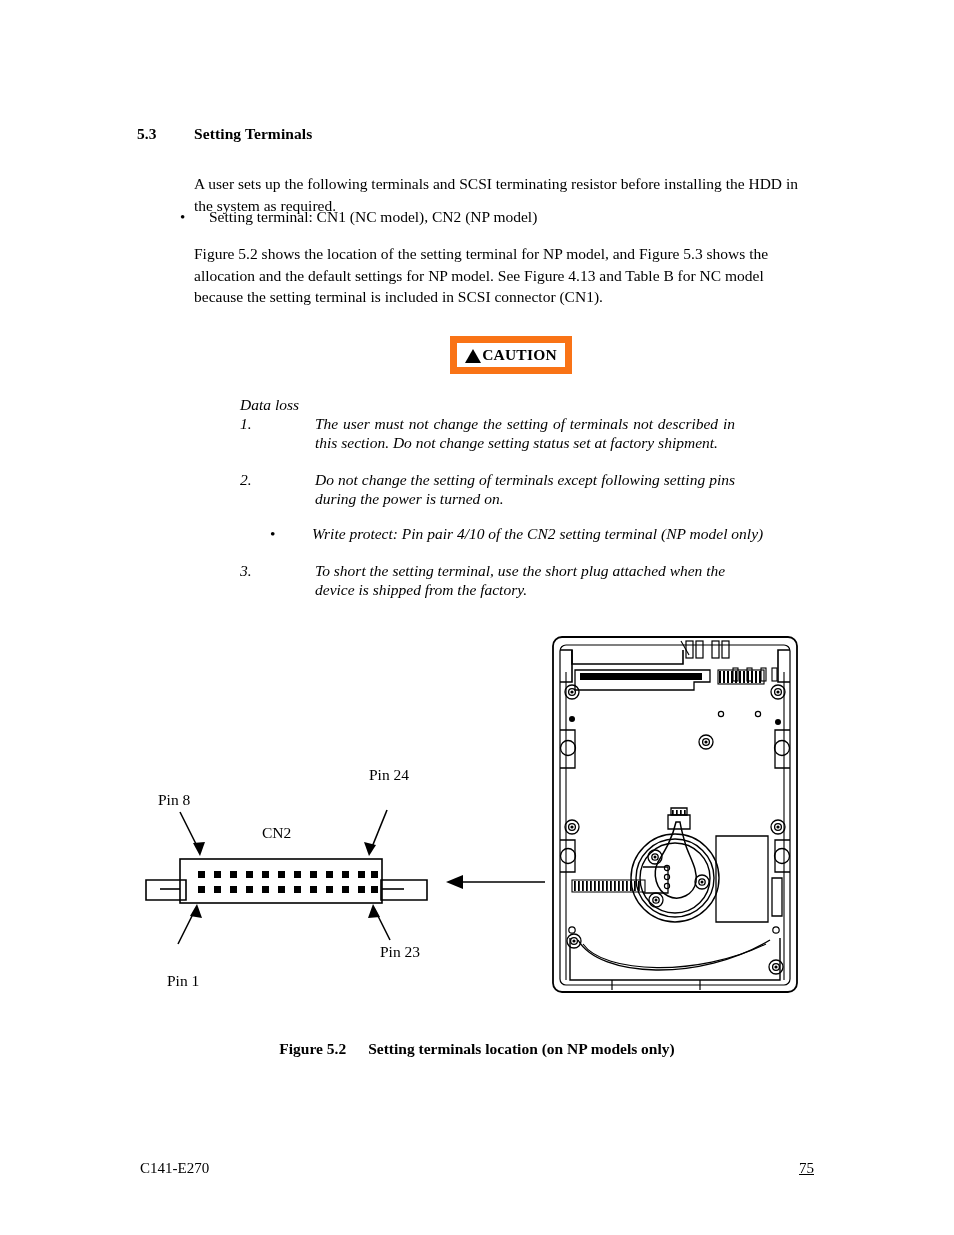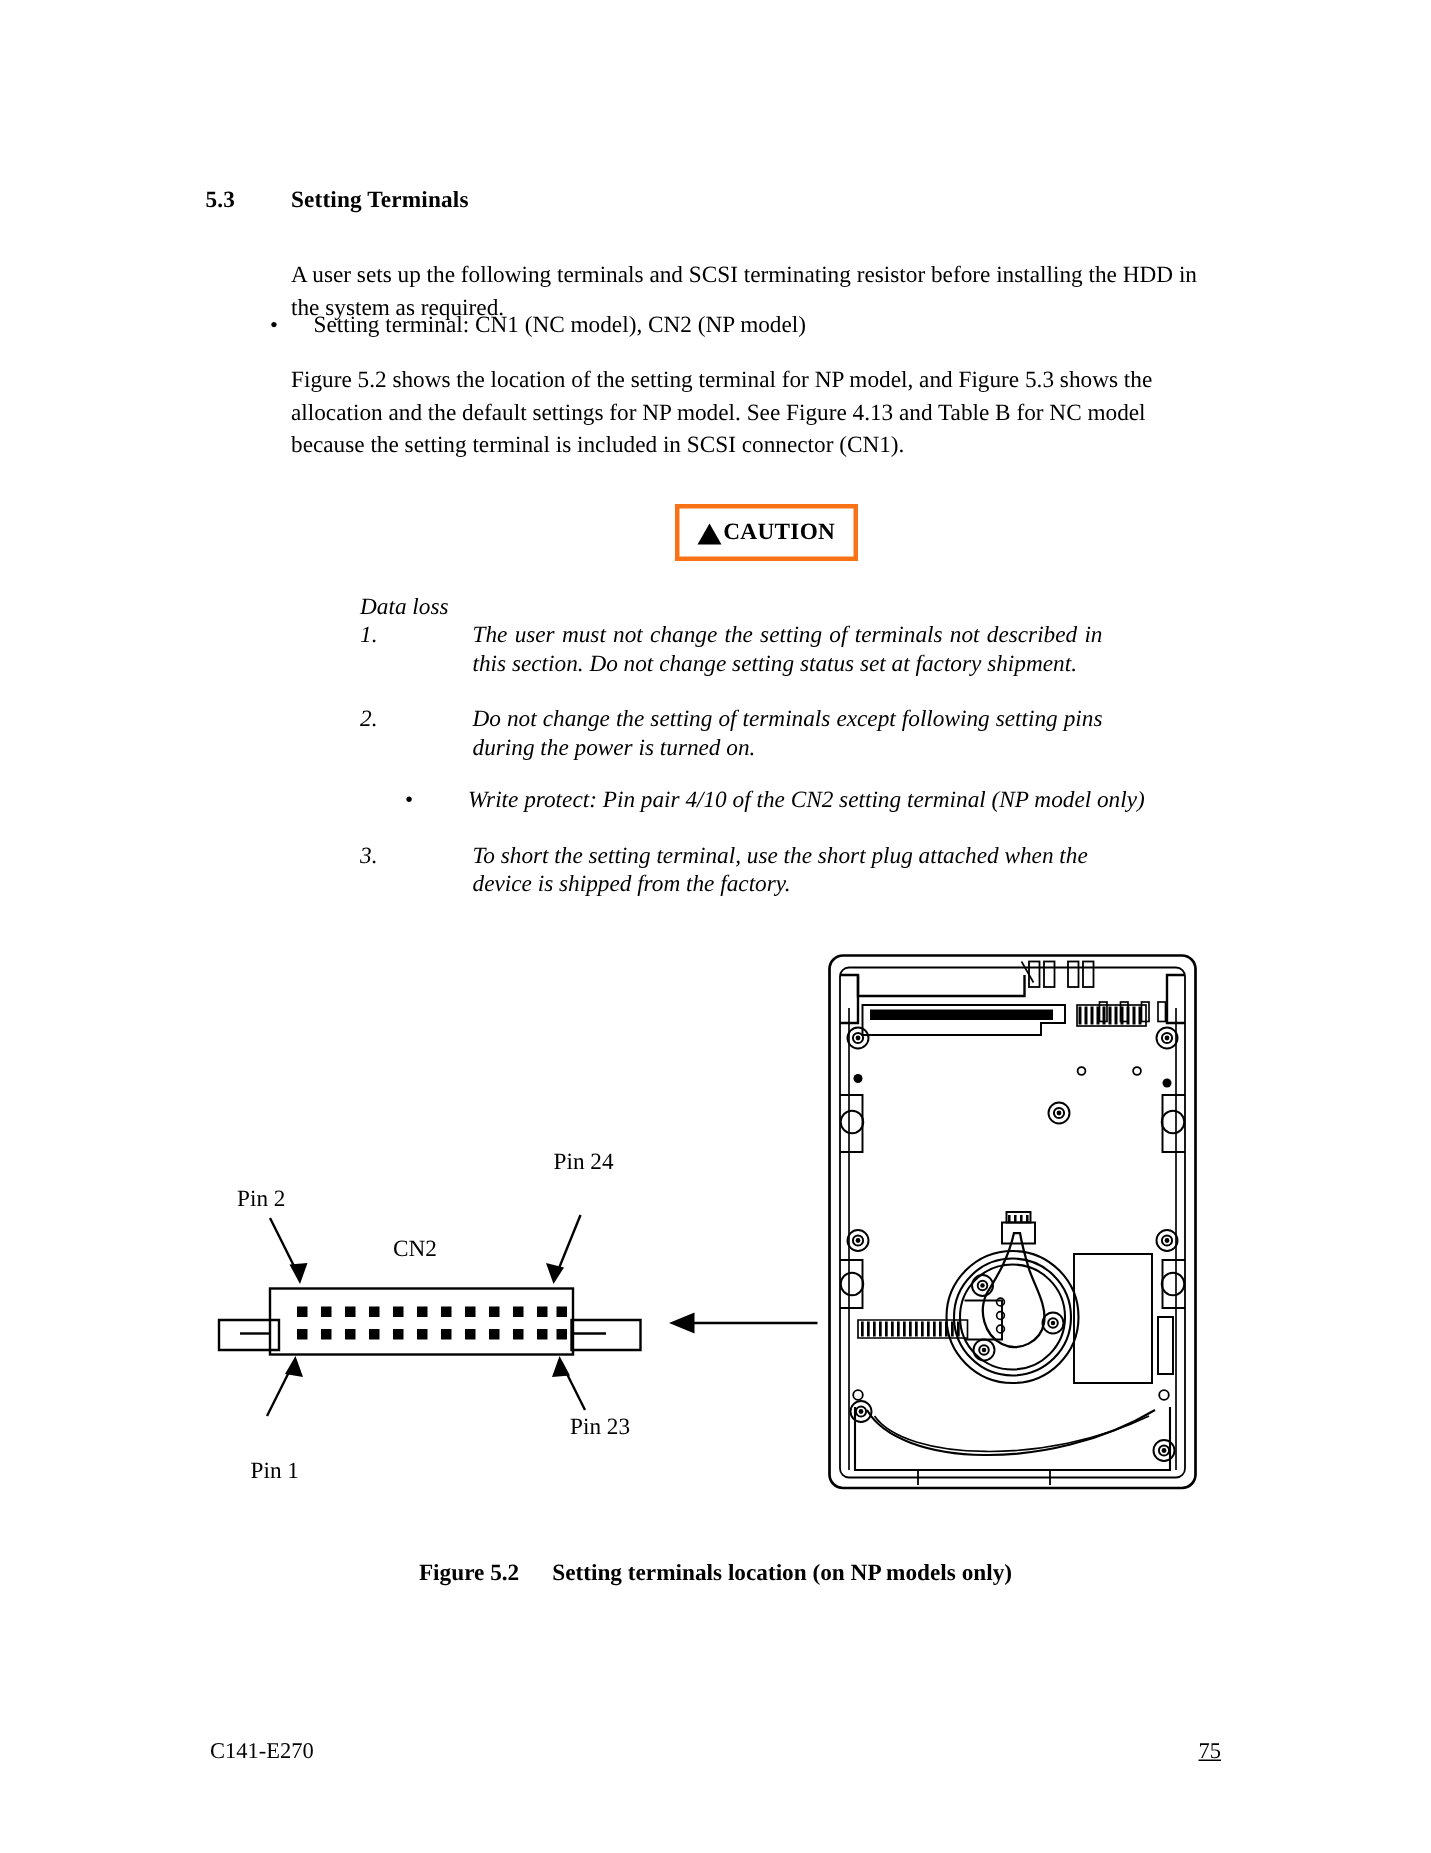--- a/index.html
+++ b/index.html
@@ -62,21 +62,21 @@
     font-size: 15px;
   }
 
   
   .caution-box {
     position: absolute;
     left: 450px;
     top: 336px;
     width: 122px;
     height: 38px;
-    border: 3px solid #f97316;
+    border: 7px solid #f97316;
     background: #ffffff;
     box-sizing: border-box;
     display: flex;
     align-items: center;
     justify-content: center;
   }
   .caution-inner {
     display: flex;
     align-items: center;
     gap: 1px;
@@ -483,21 +483,21 @@
 
         <g stroke-width="1.2">
           <path d="M612 980 L612 990"></path>
           <path d="M700 980 L700 990"></path>
         </g>
 
       </g>
     </svg>
   </div>
 
-  <div class="fig-label" id="lbl-pin2">Pin 2</div>
+  <div class="fig-label" id="lbl-pin2">Pin 8</div>
   <div class="fig-label" id="lbl-pin24">Pin 24</div>
   <div class="fig-label" id="lbl-cn2">CN2</div>
   <div class="fig-label" id="lbl-pin1">Pin 1</div>
   <div class="fig-label" id="lbl-pin23">Pin 23</div>
 
   <div class="fig-caption">
     <span class="capnum">Figure 5.2</span><span>Setting terminals location (on NP models only)</span>
   </div>
 
   <div class="footer-left">C141-E270</div>

